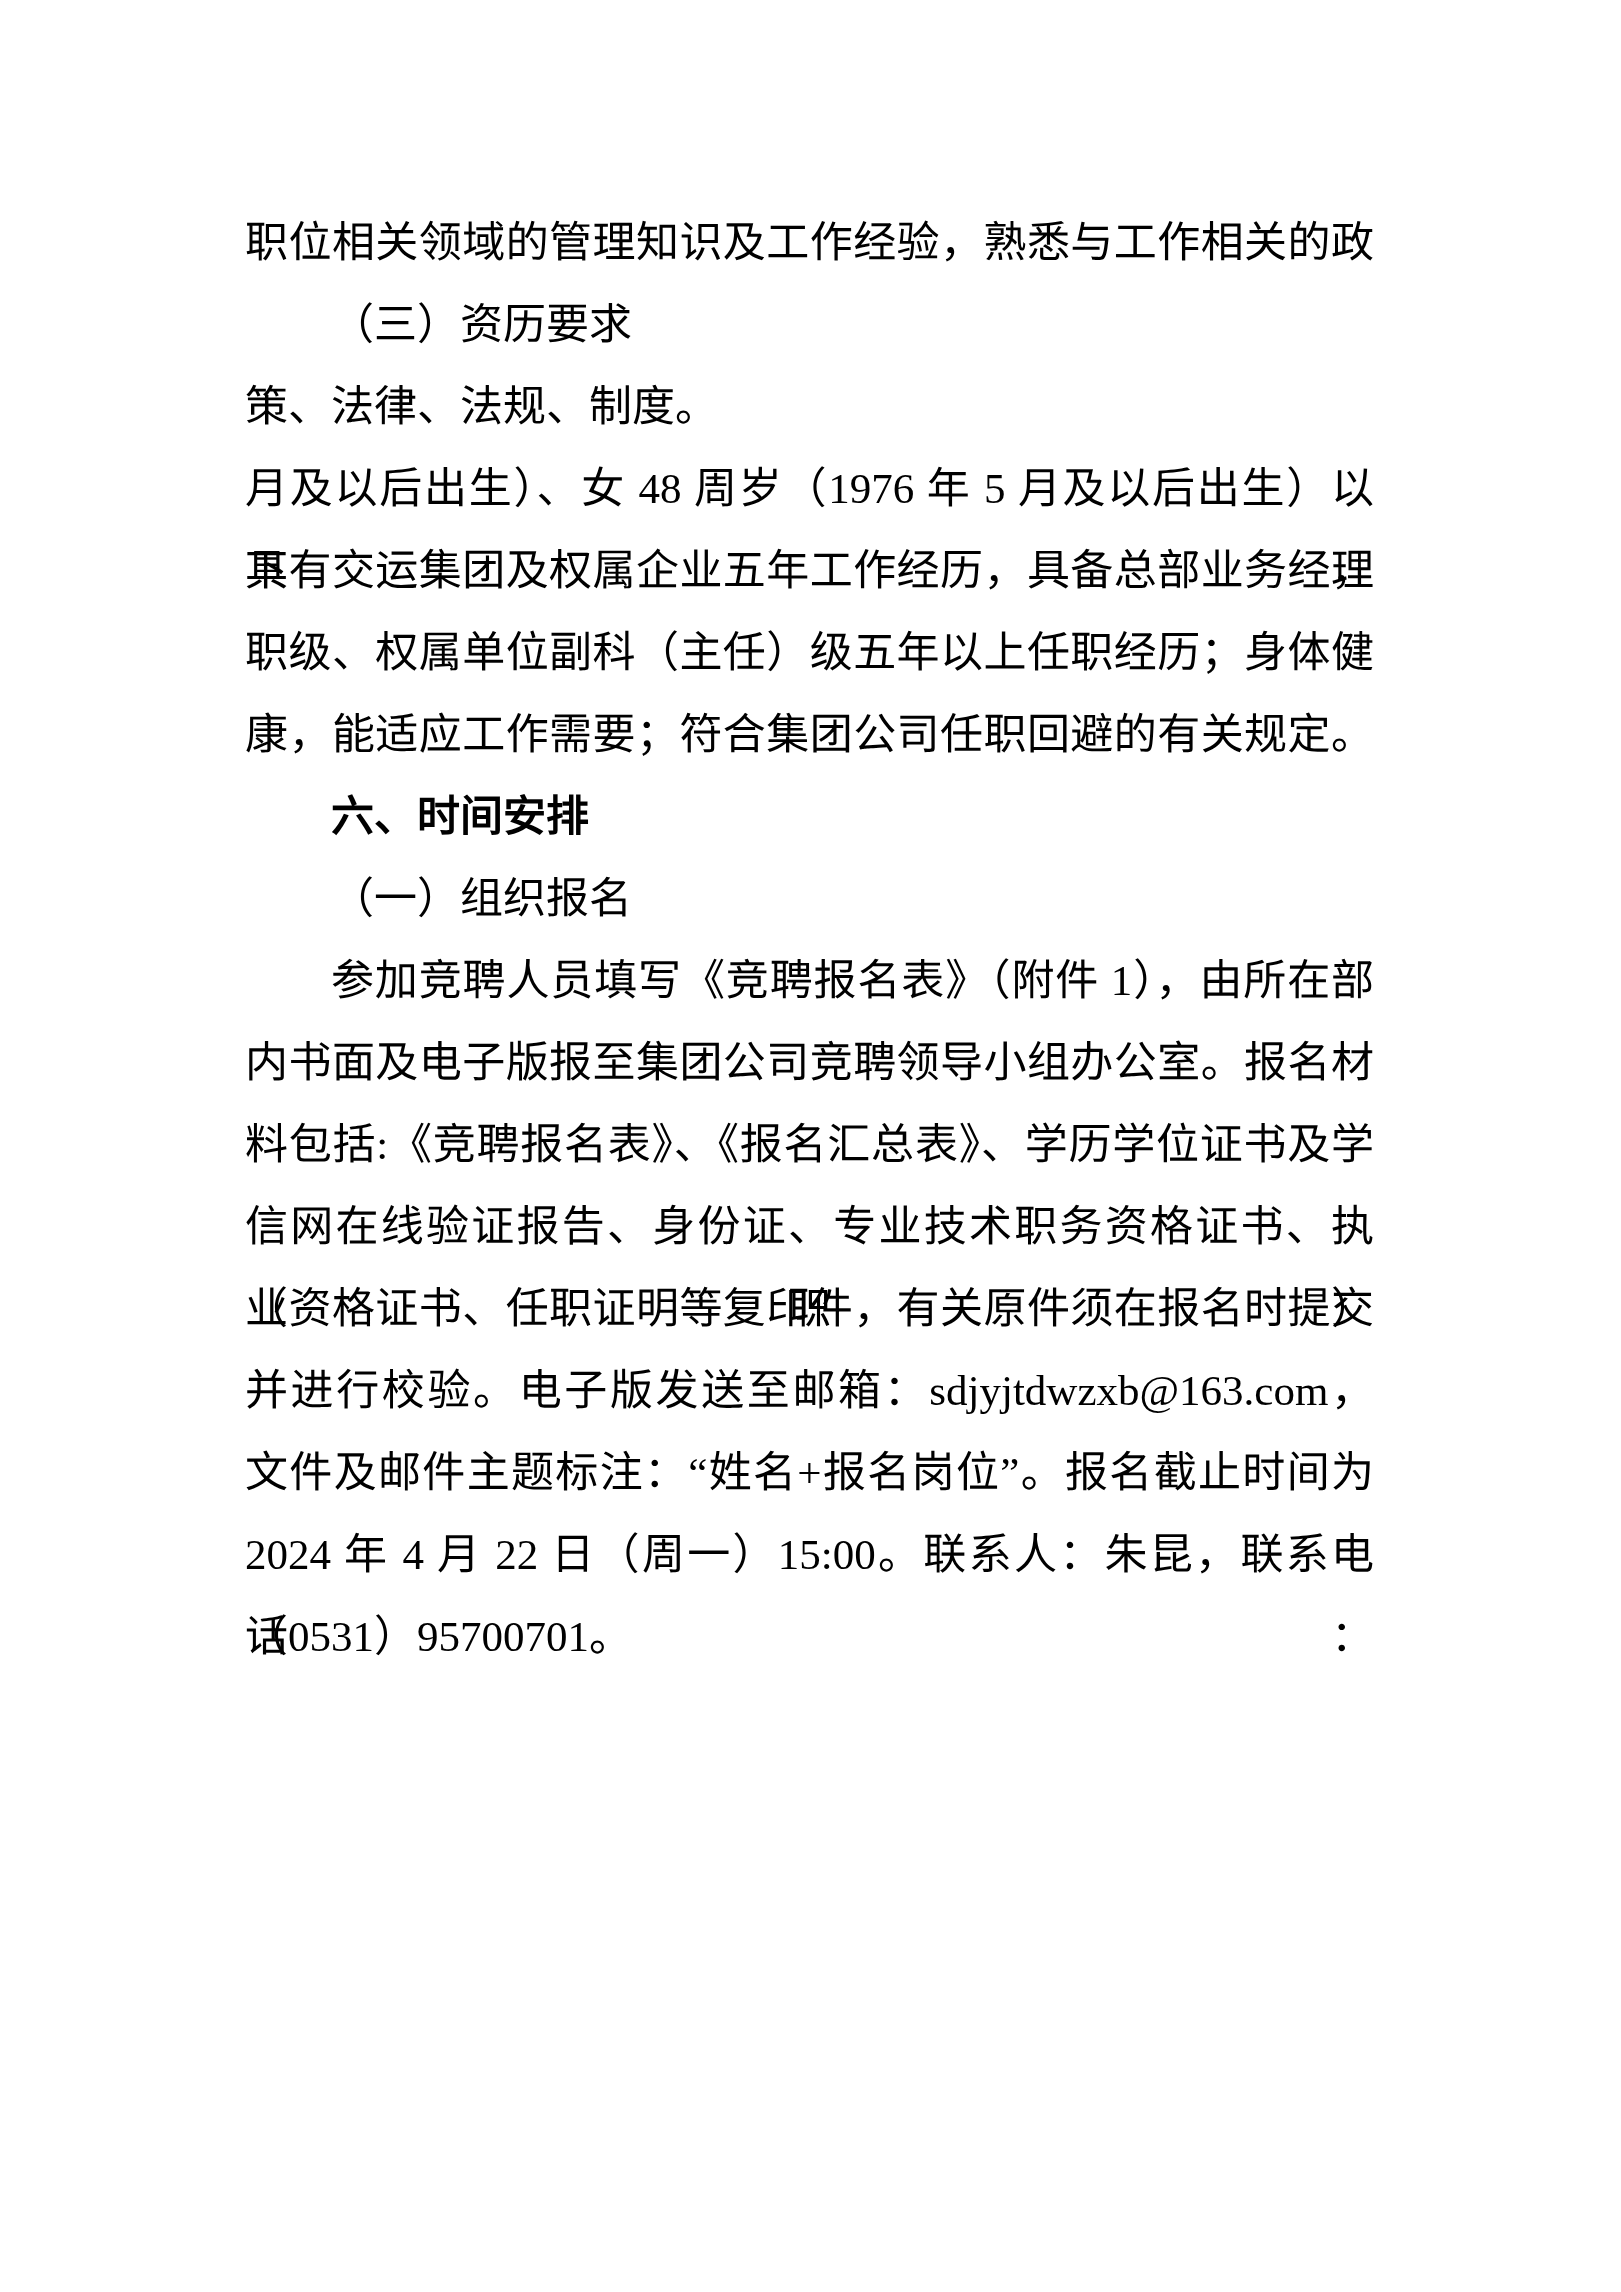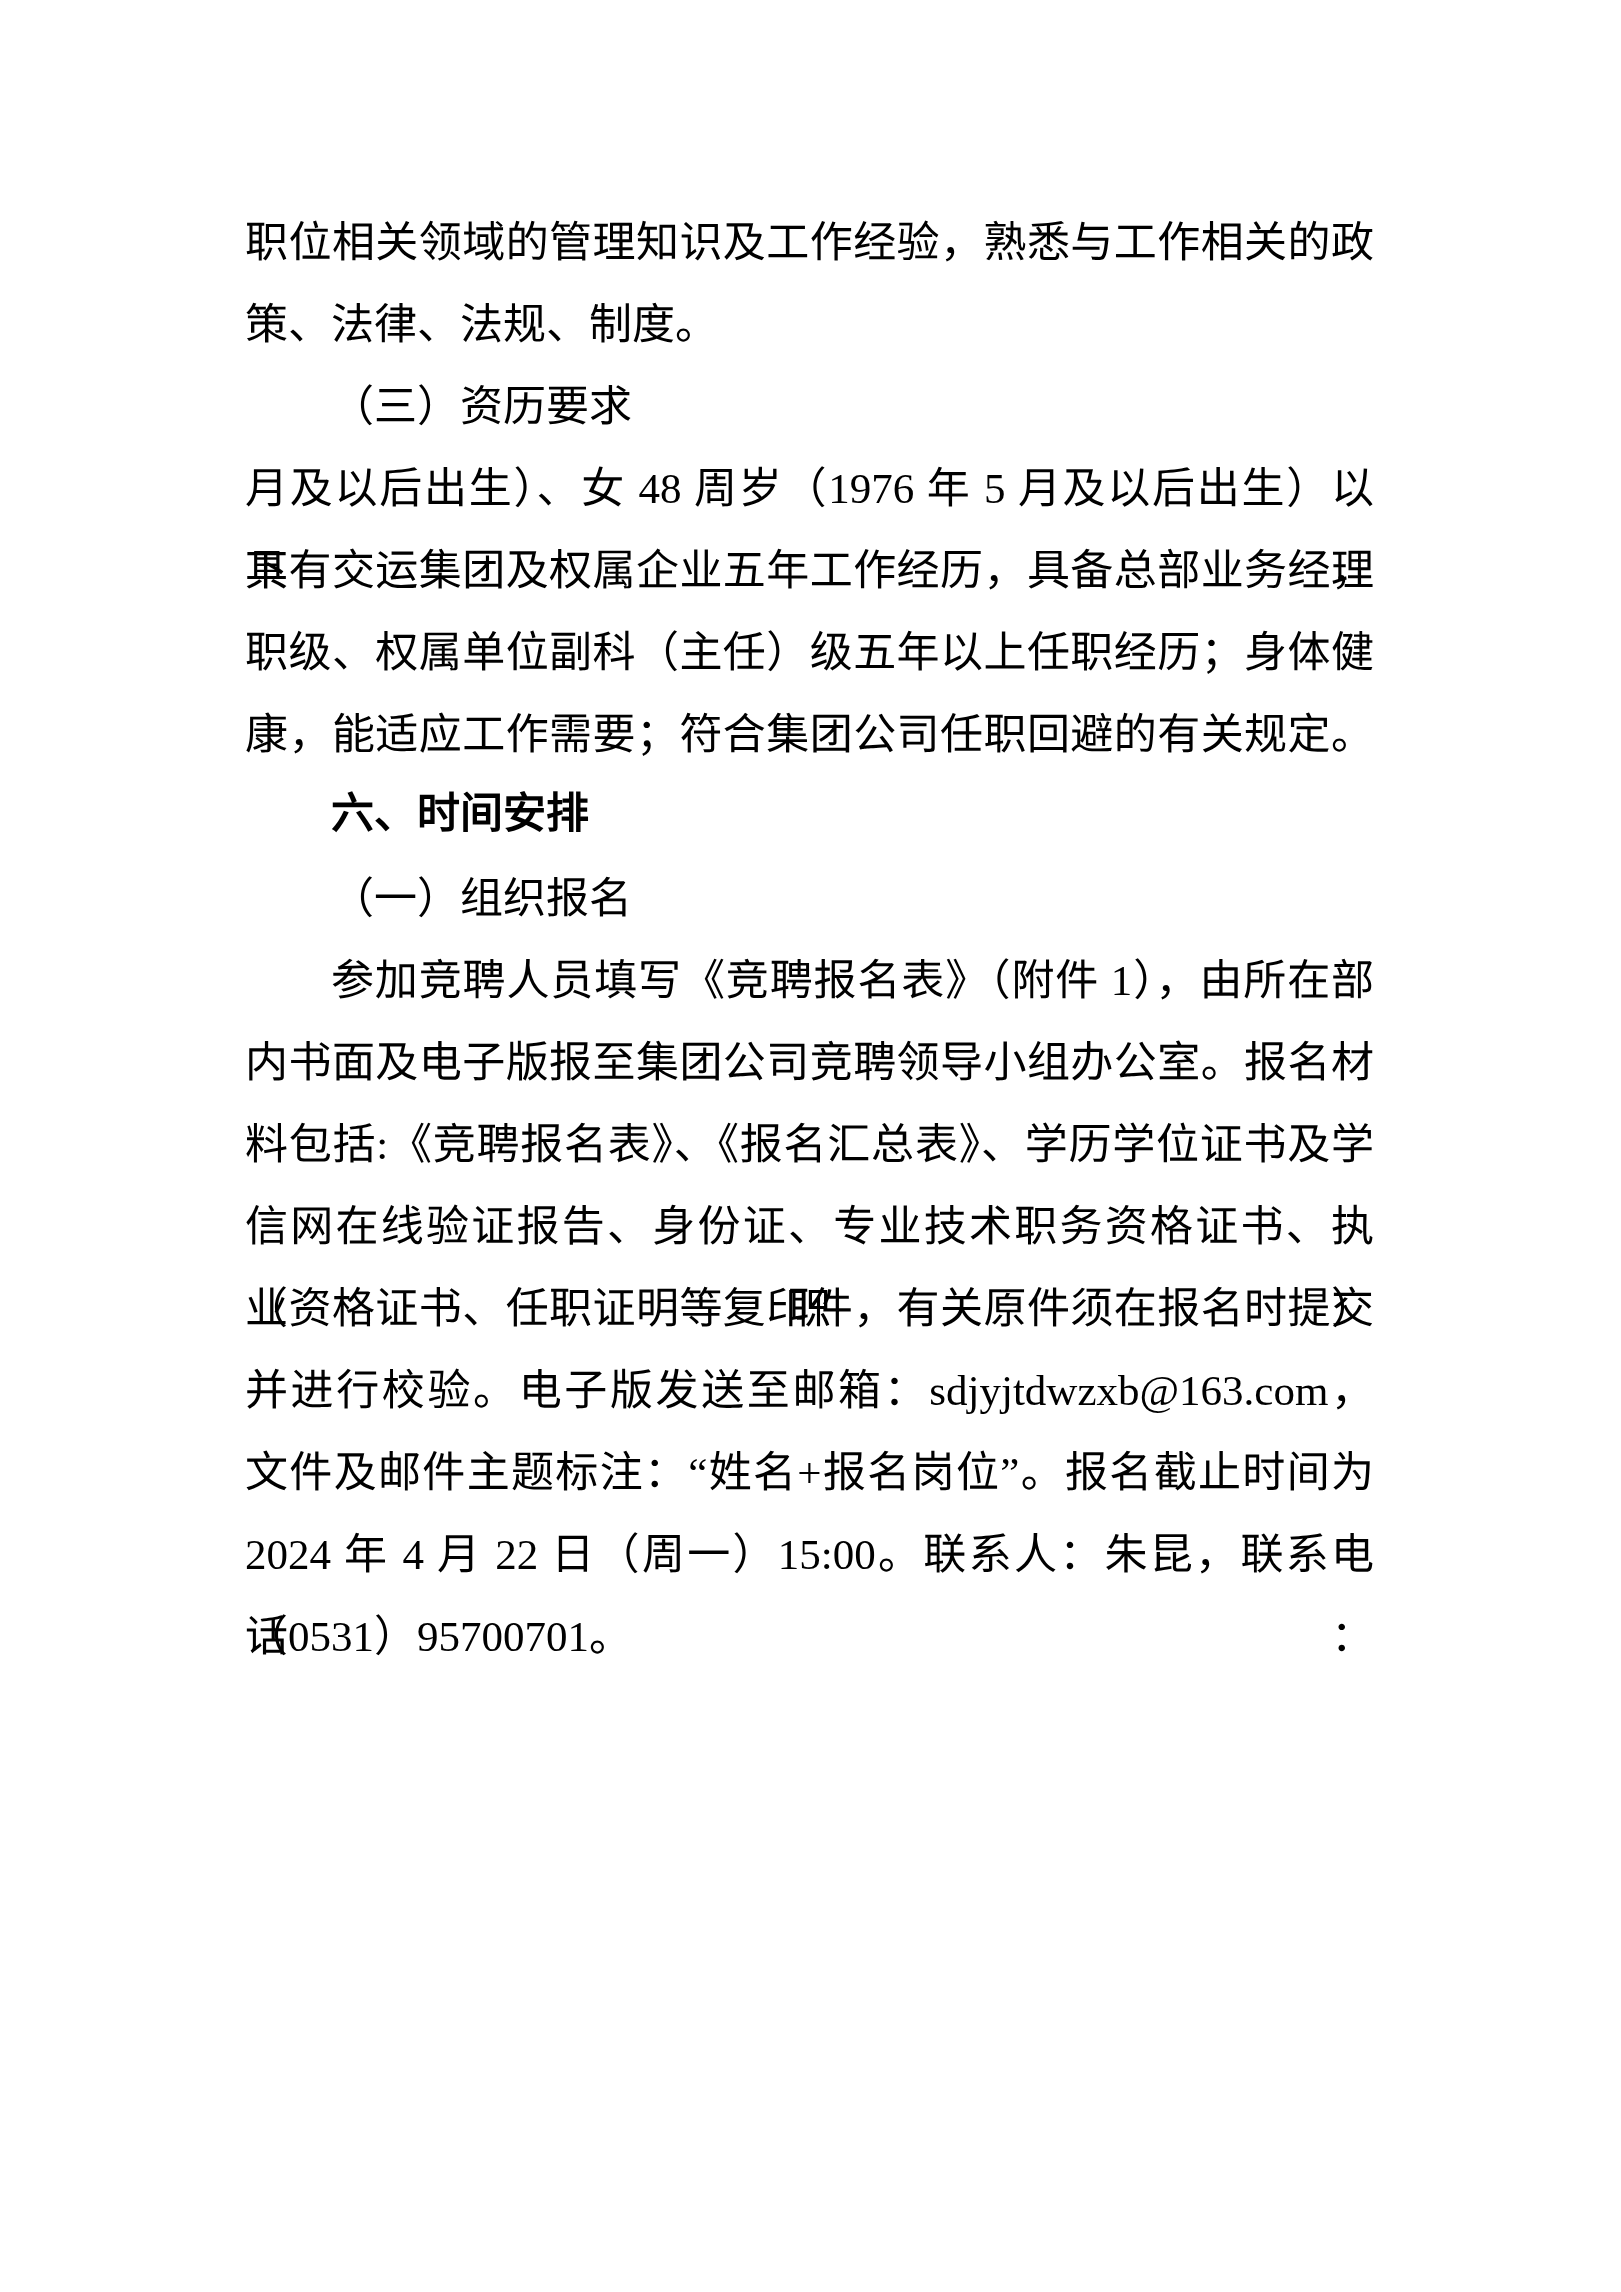--- a/index.html
+++ b/index.html
@@ -28,31 +28,31 @@
     overflow: visible;
   }
   .line.stretch {
     text-align-last: justify;
   }
   .line.indent {
     text-indent: 86px;
   }
   .line.heading {
     font-weight: bold;
-    font-family: Liberation Mono, monospace;
+    font-family: Liberation Serif, serif;
   }
 </style>
 </head>
 <body>
 
 <div class="page">
   <div class="doc-body">
       <div class="line stretch">职位相关领域的管理知识及工作经验，熟悉与工作相关的政</div>
+      <div class="line indent">（三）资历要求</div>
       <div class="line">策、法律、法规、制度。</div>
-      <div class="line indent">（三）资历要求</div>
       <div class="line stretch">月及以后出生）、女 48 周岁（1976 年 5 月及以后出生）以下，</div>
       <div class="line stretch">具有交运集团及权属企业五年工作经历，具备总部业务经理</div>
       <div class="line stretch">职级、权属单位副科（主任）级五年以上任职经历；身体健</div>
       <div class="line stretch">康，能适应工作需要；符合集团公司任职回避的有关规定。</div>
       <div class="line heading indent">六、时间安排</div>
       <div class="line indent">（一）组织报名</div>
       <div class="line indent stretch">参加竞聘人员填写《竞聘报名表》（附件 1），由所在部</div>
       <div class="line stretch">内书面及电子版报至集团公司竞聘领导小组办公室。报名材</div>
       <div class="line stretch">料包括:《竞聘报名表》、《报名汇总表》、学历学位证书及学</div>
       <div class="line stretch">信网在线验证报告、身份证、专业技术职务资格证书、执（职）</div>

